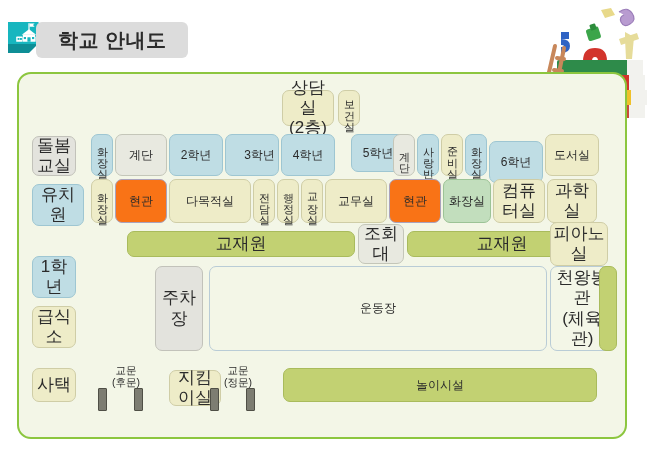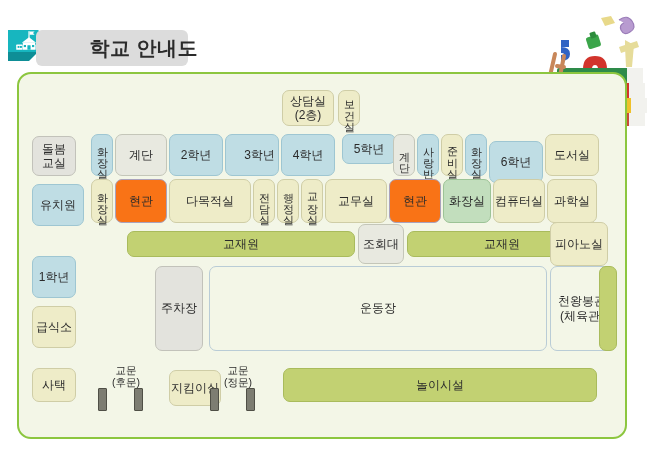--- a/index.html
+++ b/index.html
@@ -13,22 +13,22 @@
     background: #ffffff;
     font-family: "Liberation Sans", "DejaVu Sans", sans-serif;
     color: #2b2b2b;
     overflow: hidden;
     position: relative;
   }
 
   
   .header {
     position: absolute;
-    left: 0; top: 16px;
-    width: 661px; height: 62px; text-align: right;
+    left: 0; top: 8px;
+    width: 661px; height: 62px;
   }
   .title-pill {
     position: absolute;
     left: 36px; top: 14px;
     width: 152px; height: 36px;
     background: #dcdcdc;
     border-radius: 6px;
   }
   .title-text {
     position: absolute;
@@ -75,21 +75,21 @@
     display: flex;
     align-items: center;
     justify-content: center;
     text-align: center;
     font-size: 12px;
     line-height: 1.18;
     color: #2b2b2b;
     white-space: pre-line;
     padding: 1px;
   }
-  .room.sm   { font-size: 12px; }
+  .room.sm   { font-size: 17px; }
 
   
   .room.vert {
     writing-mode: vertical-rl;
     text-orientation: upright;
     letter-spacing: 0px;
     font-size: 11px;
     line-height: 1;
     padding: 0;
   }
@@ -206,21 +206,21 @@
   <div class="room c-blue sm" style="left:13px; top:110px; width:52px; height:42px;">유치원</div>
   <div class="room c-blue sm" style="left:13px; top:182px; width:44px; height:42px;">1학년</div>
   <div class="room c-cream sm" style="left:13px; top:294px; width:44px; height:34px;">사택</div>
   <div class="room c-cream sm" style="left:13px; top:232px; width:44px; height:42px;">급식소</div>
 
   <div class="room c-blue vert" style="left:72px; top:60px; width:22px; height:42px;">화장실</div>
   <div class="room c-lgray" style="left:96px; top:60px; width:52px; height:42px;">계단</div>
   <div class="room c-blue" style="left:150px; top:60px; width:54px; height:42px;">2학년</div>
   <div class="room c-blue" style="left:206px; top:60px; width:54px; height:42px;padding-left:16px;">3학년</div>
   <div class="room c-blue" style="left:262px; top:60px; width:54px; height:42px;">4학년</div>
-  <div class="room c-blue" style="left:323px; top:60px; width:54px; height:30px;">5학년</div>
+  <div class="room c-blue" style="left:332px; top:60px; width:54px; height:38px;">5학년</div>
   <div class="room c-lgray vert" style="left:374px; top:60px; width:22px; height:42px;">계단</div>
   <div class="room c-blue vert" style="left:398px; top:60px; width:22px; height:42px;">사랑반</div>
   <div class="room c-cream vert" style="left:422px; top:60px; width:22px; height:42px;">준비실</div>
   <div class="room c-blue vert" style="left:446px; top:60px; width:22px; height:42px;">화장실</div>
   <div class="room c-blue" style="left:470px; top:60px; width:54px; height:42px;margin-top:7px;">6학년</div>
   <div class="room c-cream" style="left:526px; top:60px; width:54px; height:42px;">도서실</div>
 
   <div class="room c-cream vert" style="left:72px; top:105px; width:22px; height:44px;">화장실</div>
   <div class="room c-purple" style="left:96px; top:105px; width:52px; height:44px;">현관</div>
   <div class="room c-cream" style="left:150px; top:105px; width:82px; height:44px;">다목적실</div>

